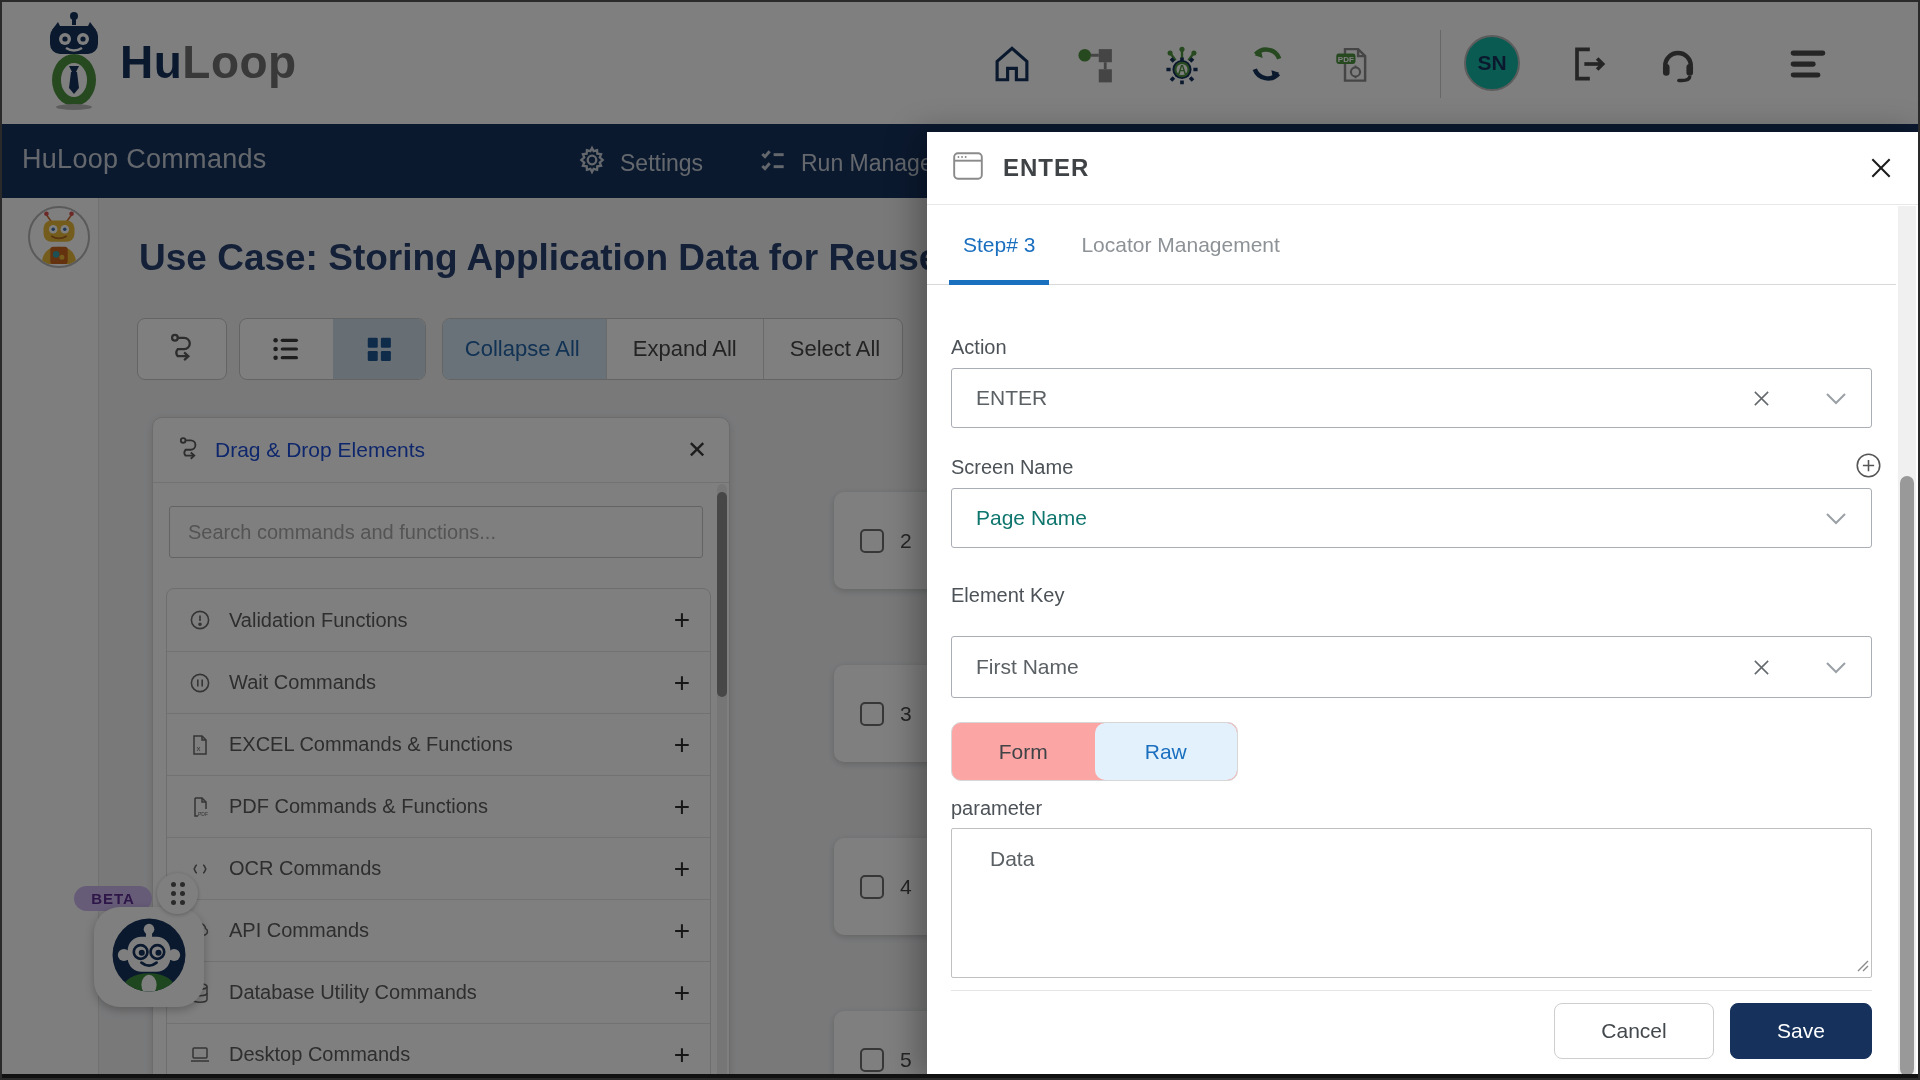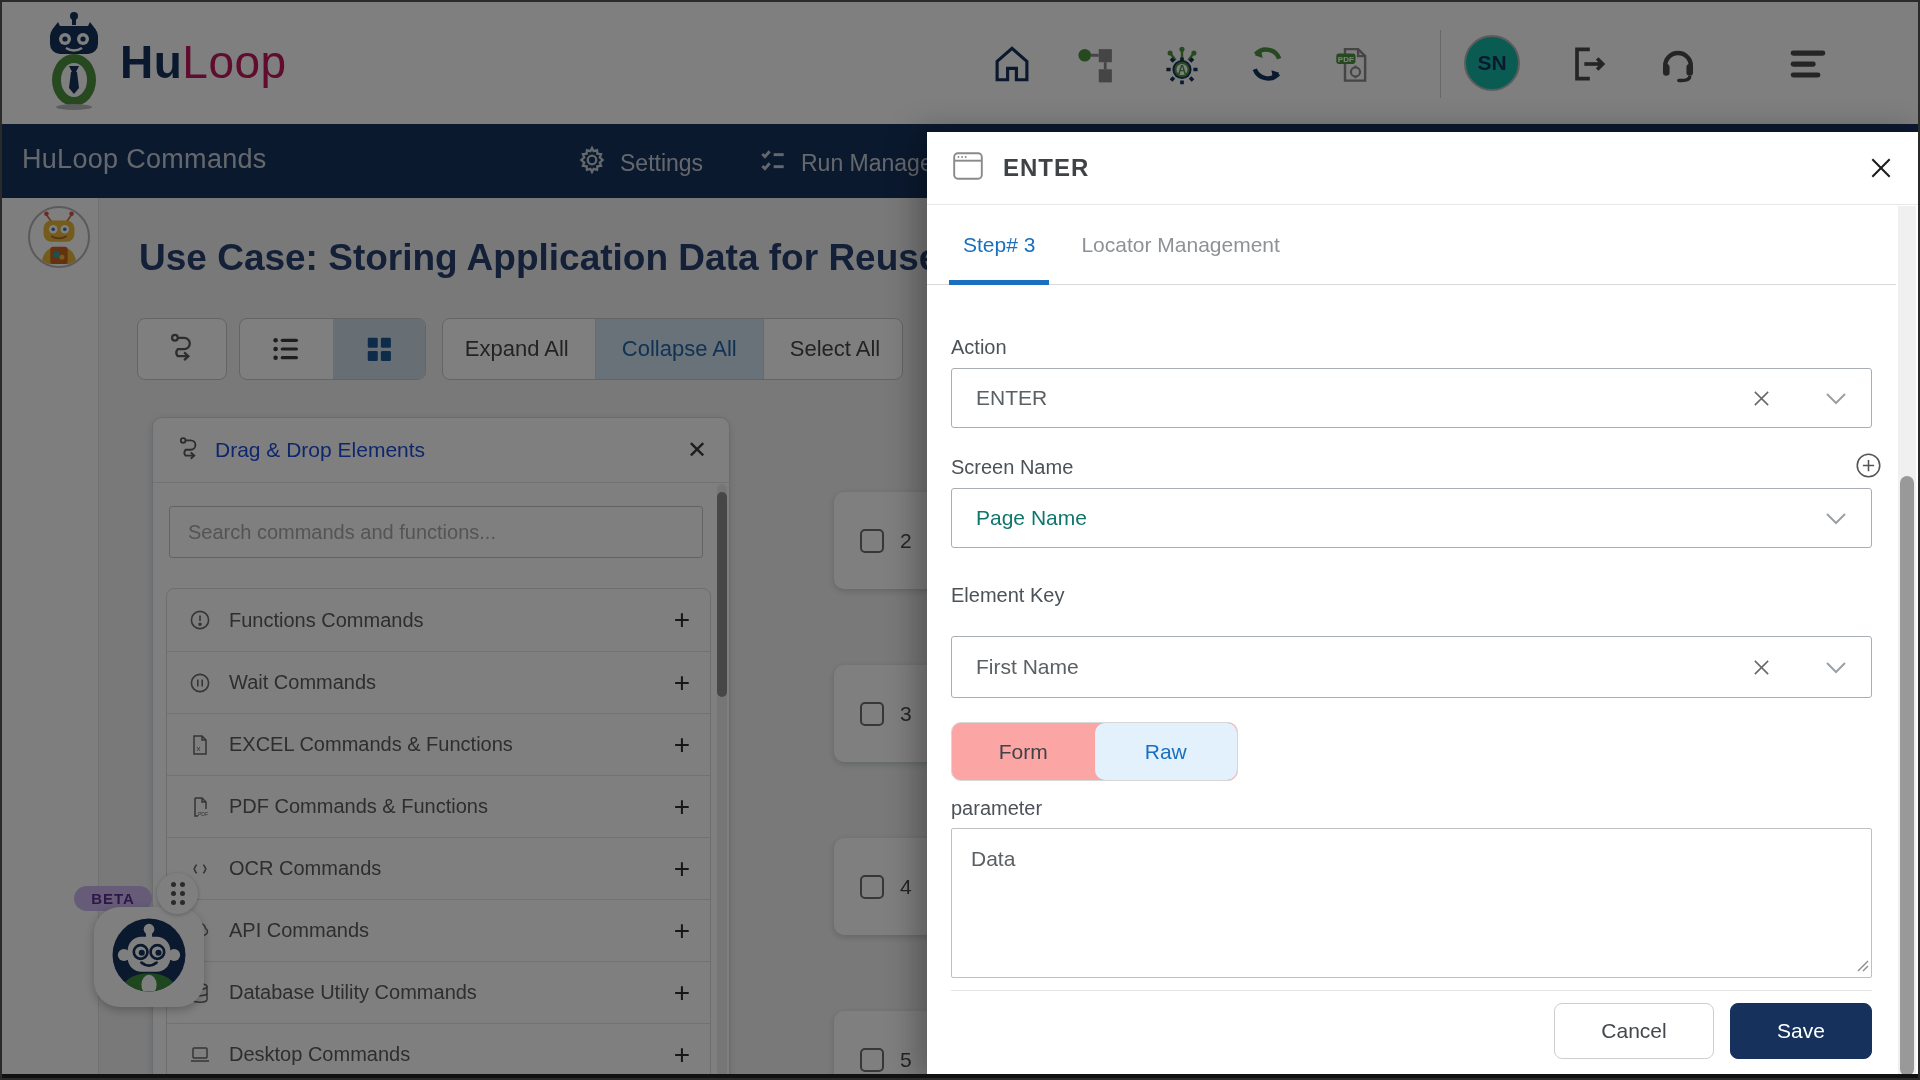--- a/index.html
+++ b/index.html
@@ -6,21 +6,21 @@
   html,body { background:#555; }
   body { font-family:"Liberation Sans", sans-serif; }
   #app { position:relative; width:1920px; height:1080px; overflow:hidden; background:#f2f3f5;
          border:2px solid #2a2a2a; }
 
   
   .topbar { position:absolute; left:0; top:0; width:1920px; height:122px; background:#ffffff; }
   .brand { position:absolute; left:36px; top:8px; display:flex; align-items:center; cursor:pointer; }
   .brand-text { font-size:46px; font-weight:bold; letter-spacing:.5px; margin-left:10px; }
   .brand-text .hu { color:#16325c; }
-  .brand-text .loop { color:#be185d; font-weight:400; }
+  .brand-text .loop { color:#737373; font-weight:700; }
   .topicon { position:absolute; top:38px; width:48px; height:48px; display:flex; align-items:center; justify-content:center; cursor:pointer; }
   .top-divider { position:absolute; left:1438px; top:28px; width:1px; height:68px; background:#cfcfcf; }
   .avatar { position:absolute; left:1462px; top:33px; width:56px; height:56px; border-radius:50%;
             border:2px solid #b9b9b9; color:#16325c; font-weight:bold; font-size:21px;
             display:flex; align-items:center; justify-content:center; cursor:pointer; background:#14b8a6; }
 
   
   .navbar { position:absolute; left:0; top:122px; width:1920px; height:74px; background:#16335f; color:#c9d0d9; }
   .nav-title { position:absolute; left:20px; top:20px; font-size:27px; letter-spacing:.3px; }
   .nav-item { position:absolute; top:20px; display:flex; align-items:center; gap:12px; font-size:23px; cursor:pointer; white-space:nowrap; }
@@ -99,21 +99,21 @@
   .fld .ph { color:#0f766e; }
   .fld .spacer { flex:1; }
   .fld .clr { margin-right:54px; cursor:pointer; display:flex; }
   .fld .chev { display:flex; }
   .addcircle { position:absolute; left:928px; top:320px; width:27px; height:27px; cursor:pointer; }
   .toggle { position:absolute; left:24px; top:590px; width:287px; height:59px; border:1px solid #d7d7d7; border-radius:10px;
             display:flex; overflow:hidden; background:#fca5a5; }
   .toggle .opt { flex:1; display:flex; align-items:center; justify-content:center; font-size:21px; color:#3f4346; cursor:pointer; }
   .toggle .opt.sel { background:#e3f1fc; color:#1a6fbf; border-radius:10px; }
   .param-area { position:absolute; left:24px; top:696px; width:921px; height:150px; border:1px solid #c0c0c0; border-radius:2px;
-                font-family:"Liberation Sans",sans-serif; font-size:21px; color:#5b6064; padding:18px 19px; resize:none; outline:none; }
+                font-family:"Liberation Sans",sans-serif; font-size:21px; color:#5b6064; padding:18px 38px; resize:none; outline:none; }
   .resize-glyph { position:absolute; left:928px; top:826px; pointer-events:none; }
   .d-divider { position:absolute; left:24px; top:858px; width:921px; height:1px; background:#e5e5e5; }
   .btn { position:absolute; top:871px; height:56px; border-radius:8px; font-size:21px; display:flex; align-items:center; justify-content:center; cursor:pointer; font-family:"Liberation Sans",sans-serif; }
   .btn.cancel { left:627px; width:160px; background:#fff; border:1px solid #cecece; color:#43484c; }
   .btn.save { left:803px; width:142px; background:#16325c; border:1px solid #16325c; color:#fff; }
   .d-sb { position:absolute; left:971px; top:74px; width:18px; height:876px; background:#f0f0f0; }
   .d-sb .th { position:absolute; left:2px; top:270px; width:14px; height:600px; background:#999; border-radius:7px; }
 
   .bottom-frame { position:absolute; left:0; top:1072px; width:1920px; height:8px; background:#111; z-index:70; }
 </style>
@@ -302,22 +302,22 @@
     <div class="cell sel">
       <svg width="30" height="30" viewBox="0 0 24 24" fill="#1d5795">
         <rect x="3" y="3" width="8" height="8" rx="1"></rect>
           <rect x="13.5" y="3" width="8" height="8" rx="1"></rect>
         <rect x="3" y="13.5" width="8" height="8" rx="1"></rect>
           <rect x="13.5" y="13.5" width="8" height="8" rx="1"></rect>
       </svg>
     </div>
   </div>
   <div class="tbtn tb-group">
+    <div class="seg active">Collapse All</div>
     <div class="seg">Expand All</div>
-    <div class="seg active">Collapse All</div>
     <div class="seg">Select All</div>
   </div>
 
   <div class="step-card" style="top:490px">
     <div class="cb"></div>
     <div class="num">2</div>
   </div>
   <div class="step-card" style="top:663px">
     <div class="cb"></div>
     <div class="num">3</div>
@@ -346,21 +346,21 @@
     <input class="search" type="text" placeholder="Search commands and functions..." style="">
     <div class="cmdlist">
       <div class="cmdrow">
         <span class="ric">
           <svg width="24" height="24" viewBox="0 0 24 24" fill="none" stroke="#6a6a6a" stroke-width="1.6">
             <circle cx="12" cy="12" r="8.6"></circle>
               <path d="M12 7.5 V13"></path>
               <circle cx="12" cy="16.2" r="1" fill="#6a6a6a"></circle>
           </svg>
           </span>
-        <span class="lbl">Functions Commands</span>
+        <span class="lbl">Validation Functions</span>
         <span class="plus">+</span>
       </div>
       <div class="cmdrow">
         <span class="ric">
           <svg width="24" height="24" viewBox="0 0 24 24" fill="none" stroke="#6a6a6a" stroke-width="1.6">
             <circle cx="12" cy="12" r="8.6"></circle>
               <path d="M9.8 8.5 V15.5 M14.2 8.5 V15.5"></path>
           </svg>
           </span>
         <span class="lbl">Wait Commands</span>

